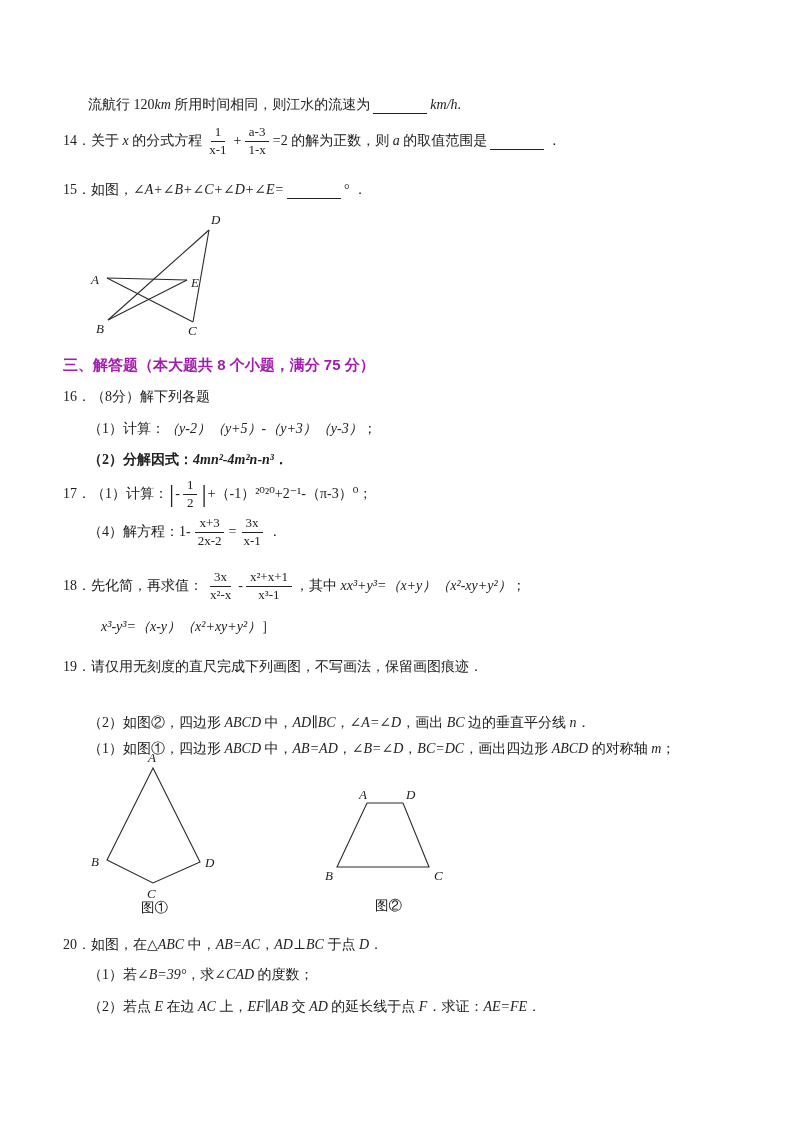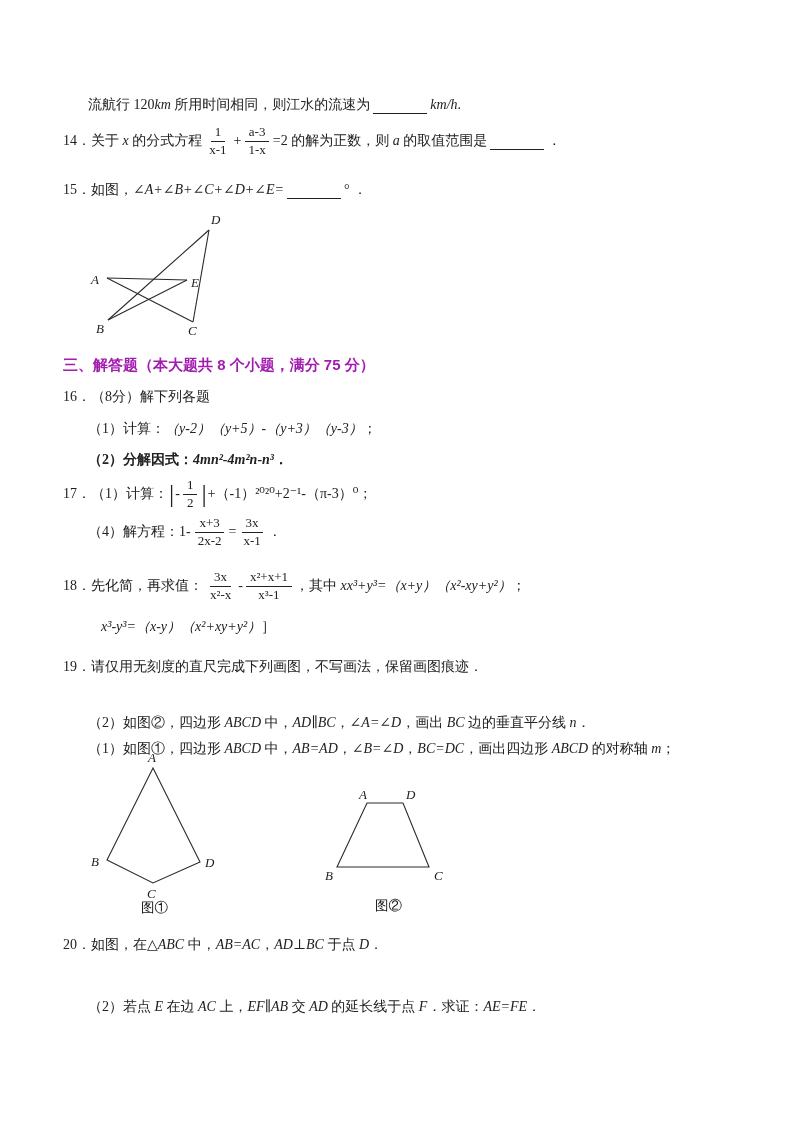--- a/index.html
+++ b/index.html
@@ -118,17 +118,20 @@
     <text x="44" y="21">A</text>
     <text x="91" y="21">D</text>
     <text x="10" y="102">B</text>
     <text x="119" y="102">C</text>
     <text x="60" y="132" class="cap">图②</text>
   </svg>
 
   <div class="line" style="left:63px;top:936px;">
     <span>20．如图，在</span><span class="v">△ABC</span><span> 中，</span><span class="v">AB=AC</span><span>，</span><span class="v">AD⊥BC</span><span> 于点 </span><span class="v">D</span><span>．</span>
   </div>
+  <div class="line" style="left:88px;top:966px;">
+    <span>（1）若</span><span class="v">∠B=39°</span><span>，求</span><span class="v">∠CAD</span><span> 的度数；</span>
+  </div>
   <div class="line" style="left:88px;top:998px;">
     <span>（2）若点 </span><span class="v">E</span><span> 在边 </span><span class="v">AC</span><span> 上，</span><span class="v">EF∥AB</span><span> 交 </span><span class="v">AD</span><span> 的延长线于点 </span><span class="v">F</span><span>．求证：</span><span class="v">AE=FE</span><span>．</span>
   </div>
 
 </div>
 
 </body></html>

